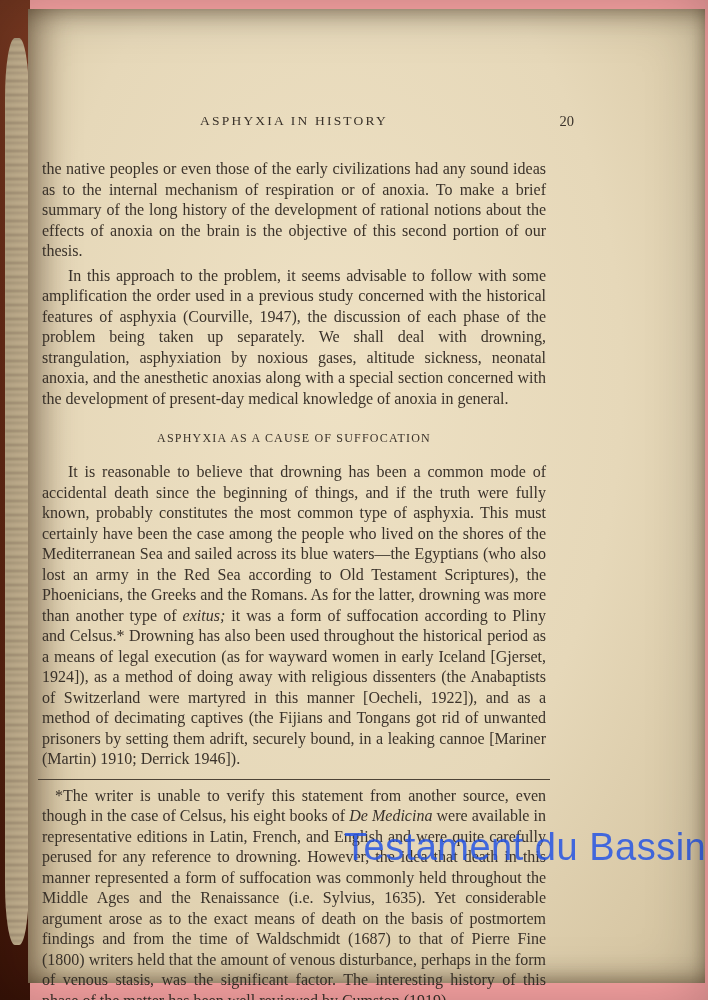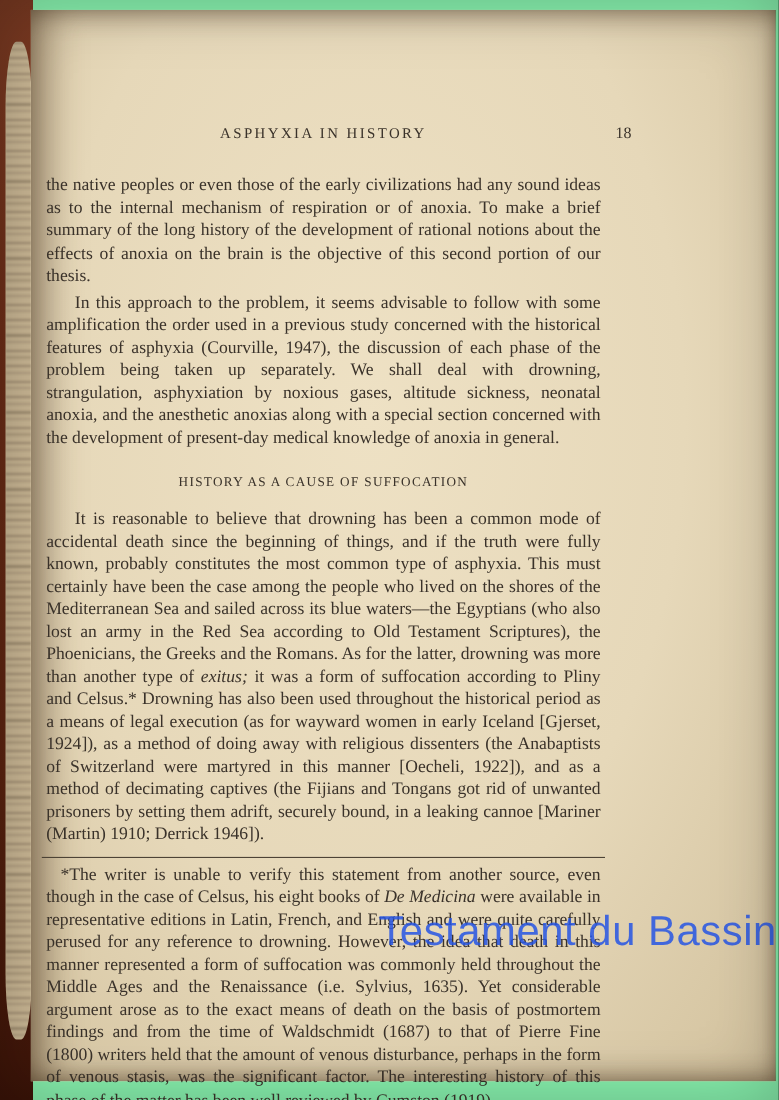--- a/index.html
+++ b/index.html
@@ -1,18 +1,18 @@
 <!DOCTYPE html>
 <html lang="en"><head>
 <meta charset="utf-8">
 <style>
   html,body{margin:0;padding:0;background:#0e0c0a;}
   .frame{
     position:relative;width:708px;height:1000px;overflow:hidden;
-    background:#86efac;
+    background:#fca5a5;
     font-family:"Liberation Serif", serif;
   }
   
   .cover{
     position:absolute;left:0;top:0;width:30px;height:100%;
     background:linear-gradient(to bottom,#7a3a22 0%,#6b2d18 30%,#5a2310 70%,#3c1408 100%);
   }
   
   .facing-edge{
     position:absolute;left:5px;top:38px;bottom:55px;width:24px;
@@ -89,30 +89,30 @@
 
   <div class="facing-edge">
     <div class="smudge"></div>
   </div>
 
   <div class="page">
     <div class="text-col">
 
       <div class="header">
         <div class="running-head">ASPHYXIA IN HISTORY</div>
-        <div class="page-number">18</div>
+        <div class="page-number">20</div>
       </div>
 
       <div class="content">
 
         <p>the native peoples or even those of the early civilizations had any sound ideas as to the internal mechanism of respiration or of anoxia. To make a brief summary of the long history of the development of rational notions about the effects of anoxia on the brain is the objective of this second portion of our thesis.</p>
 
         <p class="indent">In this approach to the problem, it seems advisable to follow with some amplification the order used in a previous study concerned with the historical features of asphyxia (Courville, 1947), the discussion of each phase of the problem being taken up separately. We shall deal with drowning, strangulation, asphyxiation by noxious gases, altitude sickness, neonatal anoxia, and the anesthetic anoxias along with a special section concerned with the development of present-day medical knowledge of anoxia in general.</p>
 
-        <div class="section-heading">HISTORY AS A CAUSE OF SUFFOCATION</div>
+        <div class="section-heading">ASPHYXIA AS A CAUSE OF SUFFOCATION</div>
 
         <p class="indent"><span>It is reasonable to believe that drowning has been a common mode of accidental death since the beginning of things, and if the truth were fully known, probably constitutes the most common type of asphyxia. This must certainly have been the case among the people who lived on the shores of the Mediterranean Sea and sailed across its blue waters—the Egyptians (who also lost an army in the Red Sea according to Old Testament Scriptures), the Phoenicians, the Greeks and the Romans. As for the latter, drowning was more than another type of </span><span class="em">exitus;</span><span> it was a form of suffocation according to Pliny and Celsus.* Drowning has also been used throughout the historical period as a means of legal execution (as for wayward women in early Iceland [Gjerset, 1924]), as a method of doing away with religious dissenters (the Anabaptists of Switzerland were martyred in this manner [Oecheli, 1922]), and as a method of decimating captives (the Fijians and Tongans got rid of unwanted prisoners by setting them adrift, securely bound, in a leaking cannoe [Mariner (Martin) 1910; Derrick 1946]).</span></p>
 
         <hr class="footnote-rule">
 
         <p class="footnote"><span>*The writer is unable to verify this statement from another source, even though in the case of Celsus, his eight books of </span><span class="em">De Medicina</span><span> were available in representative editions in Latin, French, and English and were quite carefully perused for any reference to drowning. However, the idea that death in this manner represented a form of suffocation was commonly held throughout the Middle Ages and the Renaissance (i.e. Sylvius, 1635). Yet considerable argument arose as to the exact means of death on the basis of postmortem findings and from the time of Waldschmidt (1687) to that of Pierre Fine (1800) writers held that the amount of venous disturbance, perhaps in the form of venous stasis, was the significant factor. The interesting history of this phase of the matter has been well reviewed by Cumston (1919).</span></p>
 
       </div>
     </div>
   </div>

